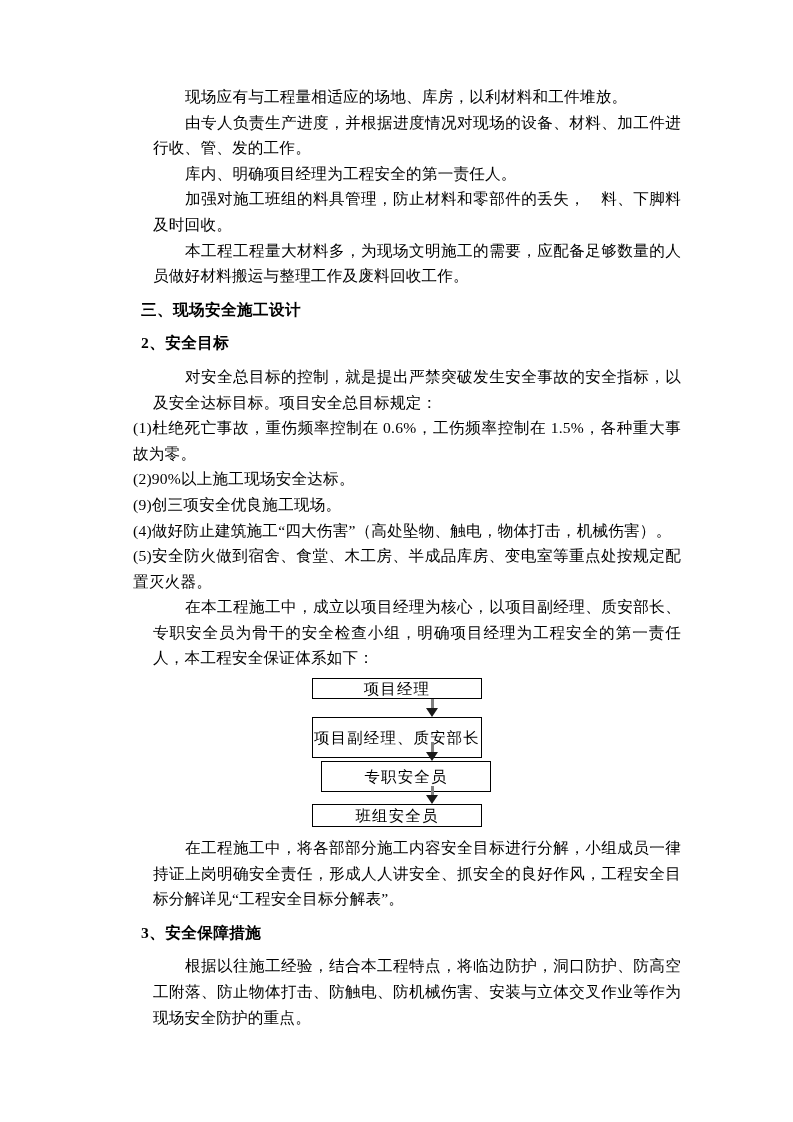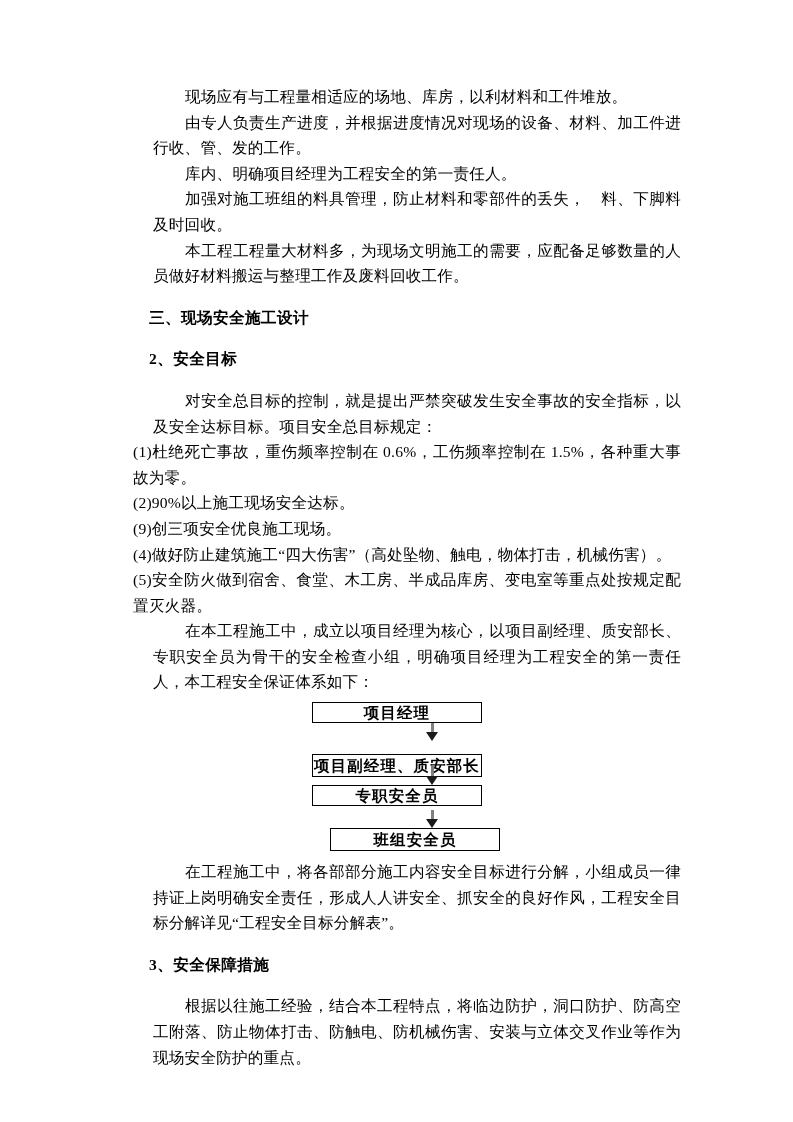--- a/index.html
+++ b/index.html
@@ -43,32 +43,31 @@
     margin-left: 20px;
   }
   .indent0 {
     text-indent: 0;
     font-family: Liberation Serif, serif;
   }
   .heading {
     font-size: 15.6px;
     line-height: 25.6px;
     font-weight: bold;
-    margin: 16px;
+    margin: 8px;
     text-indent: 0;
     letter-spacing: 0.4px;
   }
 
   
   .flowchart {
     position: relative;
     width: 548px;
     height: 158px;
     margin: 4px 0 2px 0;
-    font-weight: bold;
   }
   .fc-box {
     position: absolute;
     box-sizing: border-box;
     border: 1.4px solid #000000;
     background: #ffffff;
     display: flex;
     align-items: center;
     justify-content: center;
     font-size: 15.4px;
@@ -120,31 +119,31 @@
     <p class="para indent0">(5)安全防火做到宿舍、食堂、木工房、半成品库房、变电室等重点处按规定配置灭火器。</p>
 
     <p class="para indent2">在本工程施工中，成立以项目经理为核心，以项目副经理、质安部长、专职安全员为骨干的安全检查小组，明确项目经理为工程安全的第一责任人，本工程安全保证体系如下：</p>
 
     <div class="flowchart">
       <div class="fc-box" id="fcbox0" style="left: 179px; top: 3px; width: 170px; height: 21px;">项目经理</div>
       <div class="fc-arrow" id="fcarrow0" style="left: 293px; top: 24px; height: 18px;">
           <div class="shaft" style="height: 10px;"></div>
           <div class="head" style="top: 9px;"></div>
         </div>
-      <div class="fc-box" id="fcbox1" style="left: 179px; top: 55px; width: 170px; height: 23px;">项目副经理、质安部长</div>
+      <div class="fc-box" id="fcbox1" style="left: 179px; top: 42px; width: 170px; height: 41px;">项目副经理、质安部长</div>
       <div class="fc-arrow" id="fcarrow1" style="left: 293px; top: 67px; height: 19px;">
           <div class="shaft" style="height: 11px;"></div>
           <div class="head" style="top: 10px;"></div>
         </div>
-      <div class="fc-box" id="fcbox2" style="left: 179px; top: 86px; width: 170px; height: 21px;">专职安全员</div>
+      <div class="fc-box" id="fcbox2" style="left: 188px; top: 86px; width: 170px; height: 31px;">专职安全员</div>
       <div class="fc-arrow" id="fcarrow2" style="left: 293px; top: 111px; height: 18px;">
           <div class="shaft" style="height: 10px;"></div>
           <div class="head" style="top: 9px;"></div>
         </div>
-      <div class="fc-box" id="fcbox3" style="left: 197px; top: 129px; width: 170px; height: 23px;">班组安全员</div>
+      <div class="fc-box" id="fcbox3" style="left: 179px; top: 129px; width: 170px; height: 23px;">班组安全员</div>
     </div>
 
     <p class="para indent2">在工程施工中，将各部部分施工内容安全目标进行分解，小组成员一律持证上岗明确安全责任，形成人人讲安全、抓安全的良好作风，工程安全目标分解详见“工程安全目标分解表”。</p>
 
     <p class="heading">3、安全保障措施</p>
 
     <p class="para indent2">根据以往施工经验，结合本工程特点，将临边防护，洞口防护、防高空工附落、防止物体打击、防触电、防机械伤害、安装与立体交叉作业等作为现场安全防护的重点。</p>
 
   </div>
 </div>

